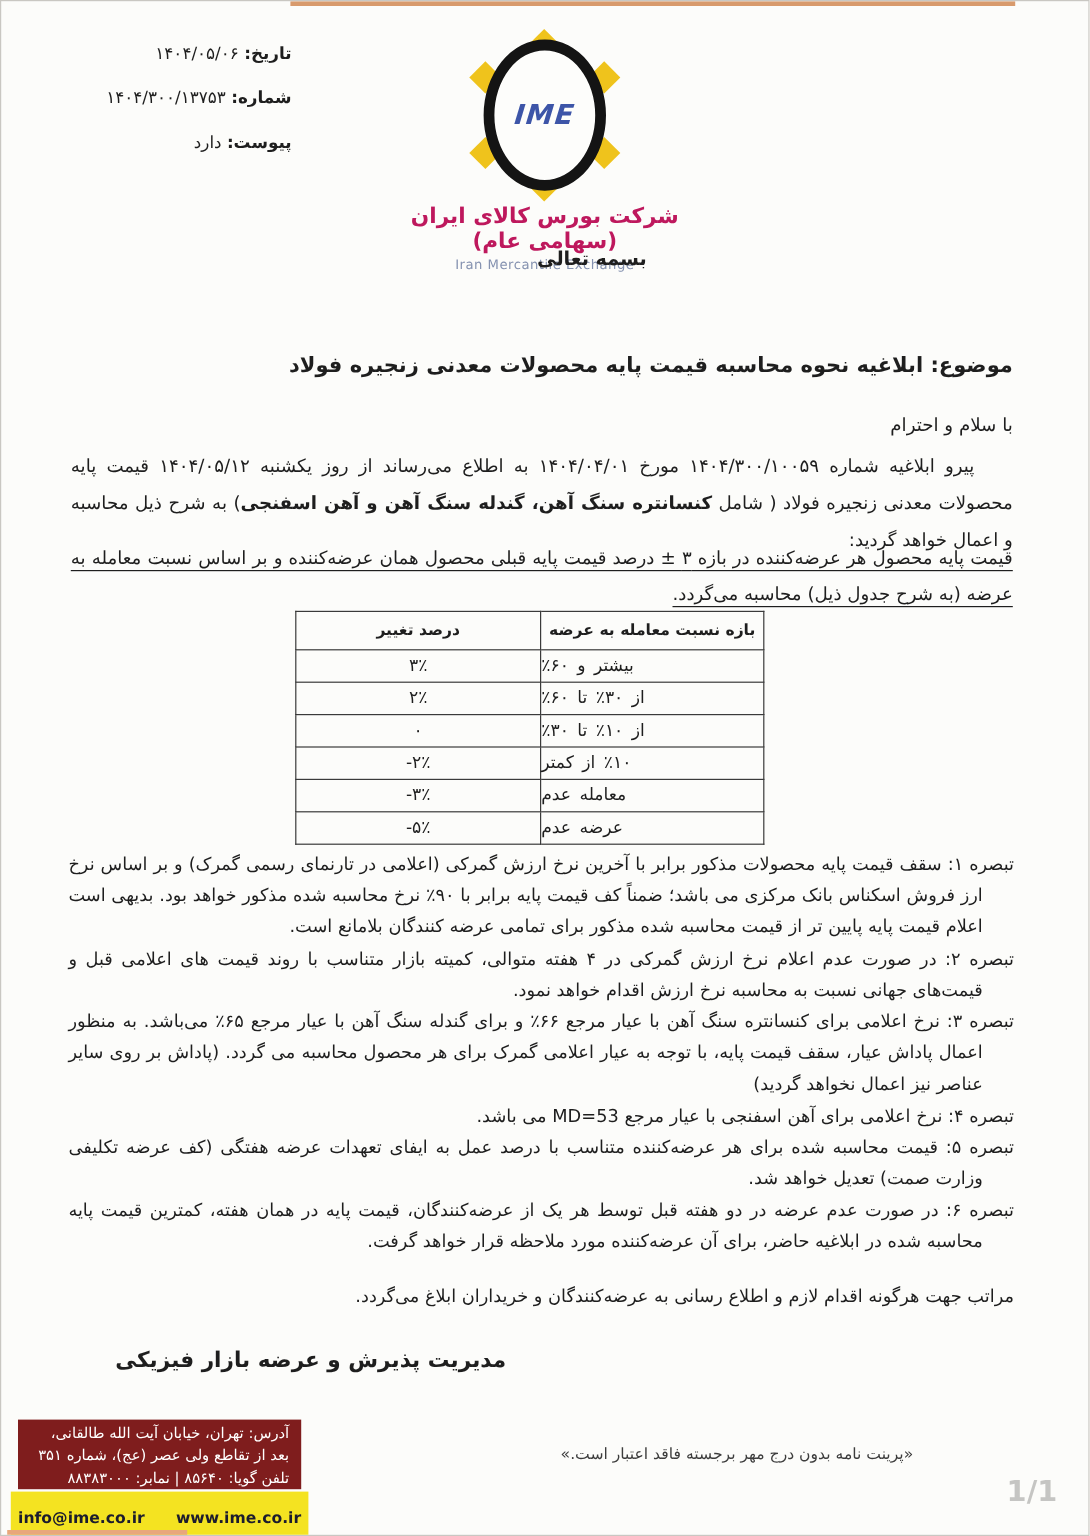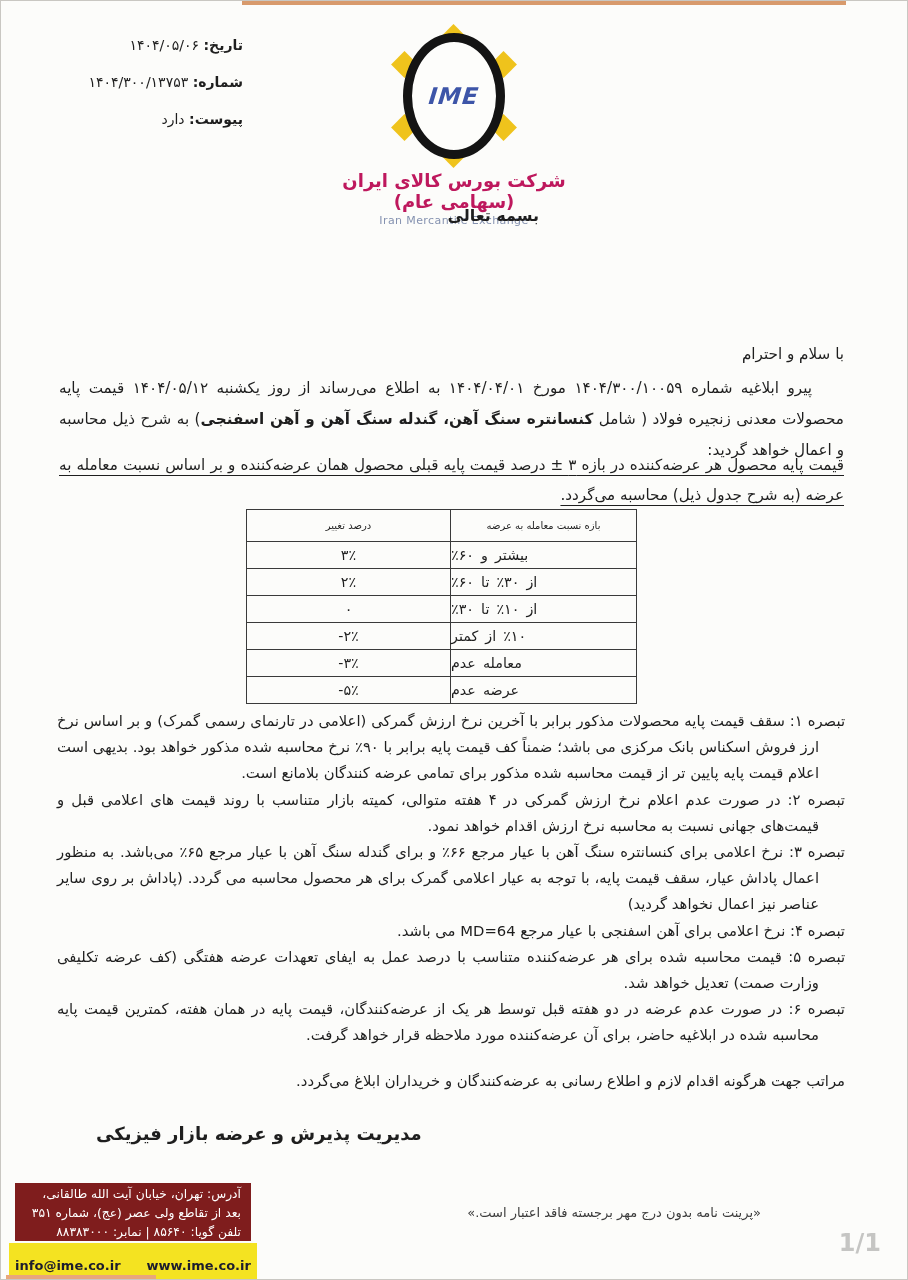--- a/index.html
+++ b/index.html
@@ -36,21 +36,21 @@
   .salutation{position:absolute;top:344px;right:63px;font-size:15.2px;direction:rtl;}
   .intro{position:absolute;top:372px;right:63px;left:58px;direction:rtl;text-align:justify;
          font-size:15.2px;line-height:31px;text-indent:32px;margin:0;}
   .intro b{font-weight:800;}
   .underlined-note{position:absolute;top:449px;right:63px;left:58px;direction:rtl;text-align:justify;
          font-size:15.2px;line-height:30px;margin:0;text-decoration:underline;text-underline-offset:5px;}
 
   
   .rate-table{position:absolute;top:508px;left:245px;width:390px;border-collapse:collapse;table-layout:fixed;}
   .rate-table th,.rate-table td{border:1.8px solid #3a3a3a;text-align:center;vertical-align:middle;padding:0;}
-  .rate-table th{height:31px;font-size:10px;font-weight:400;direction:rtl;}
+  .rate-table th{height:31px;font-size:13px;font-weight:700;direction:rtl;}
   .rate-table td{height:26px;font-size:14.3px;}
   .col-change{width:204px;}
   .col-range{width:186px;}
   .range-wrap{display:flex;direction:ltr;align-items:center;gap:7px;}
   .change-cell{direction:ltr;unicode-bidi:bidi-override;}
 
   
   .notes{position:absolute;top:707px;right:62px;left:56px;direction:rtl;}
   .notes p{margin:0;text-align:justify;font-size:14.8px;line-height:26.2px;
            padding-right:26px;text-indent:-26px;}
@@ -98,20 +98,21 @@
       <div class="diamond d-bottom"></div>
       <div class="ring">
         <div class="ime-text">IME</div>
       </div>
     </div>
     <div class="brand-fa">شرکت بورس کالای ایران (سهامی عام)</div>
     <div class="brand-en">Iran Mercantile Exchange</div>
   </div>
 
   <div class="besmellah">بسمه تعالی</div>
+  <div class="subject">موضوع: ابلاغیه نحوه محاسبه قیمت پایه محصولات معدنی زنجیره فولاد</div>
   <div class="salutation">با سلام و احترام</div>
 
   <p class="intro"><span>پیرو ابلاغیه شماره ۱۴۰۴/۳۰۰/۱۰۰۵۹ مورخ ۱۴۰۴/۰۴/۰۱ به اطلاع می‌رساند از روز یکشنبه ۱۴۰۴/۰۵/۱۲ قیمت پایه محصولات معدنی زنجیره فولاد ( شامل </span><b>کنسانتره سنگ آهن، گندله سنگ آهن و آهن اسفنجی</b><span>) به شرح ذیل محاسبه و اعمال خواهد گردید:</span></p>
 
   <p class="underlined-note">قیمت پایه محصول هر عرضه‌کننده در بازه ۳ ± درصد قیمت پایه قبلی محصول همان عرضه‌کننده و بر اساس نسبت معامله به عرضه (به شرح جدول ذیل) محاسبه می‌گردد.</p>
 
   <table class="rate-table">
     <colgroup>
         <col class="col-change">
         <col class="col-range">
@@ -193,21 +194,21 @@
   </table>
 
   <div class="notes">
 
       <p>تبصره ۱: سقف قیمت پایه محصولات مذکور برابر با آخرین نرخ ارزش گمرکی (اعلامی در تارنمای رسمی گمرک) و بر اساس نرخ ارز فروش اسکناس بانک مرکزی می باشد؛ ضمناً کف قیمت پایه برابر با ۹۰٪ نرخ محاسبه شده مذکور خواهد بود. بدیهی است اعلام قیمت پایه پایین تر از قیمت محاسبه شده مذکور برای تمامی عرضه کنندگان بلامانع است.</p>
 
       <p>تبصره ۲: در صورت عدم اعلام نرخ ارزش گمرکی در ۴ هفته متوالی، کمیته بازار متناسب با روند قیمت های اعلامی قبل و قیمت‌های جهانی نسبت به محاسبه نرخ ارزش اقدام خواهد نمود.</p>
 
       <p>تبصره ۳: نرخ اعلامی برای کنسانتره سنگ آهن با عیار مرجع ۶۶٪ و برای گندله سنگ آهن با عیار مرجع ۶۵٪ می‌باشد. به منظور اعمال پاداش عیار، سقف قیمت پایه، با توجه به عیار اعلامی گمرک برای هر محصول محاسبه می گردد. (پاداش بر روی سایر عناصر نیز اعمال نخواهد گردید)</p>
 
-      <p>تبصره ۴: نرخ اعلامی برای آهن اسفنجی با عیار مرجع MD=64 می باشد.</p>
+      <p>تبصره ۴: نرخ اعلامی برای آهن اسفنجی با عیار مرجع MD=53 می باشد.</p>
 
       <p>تبصره ۵: قیمت محاسبه شده برای هر عرضه‌کننده متناسب با درصد عمل به ایفای تعهدات عرضه هفتگی (کف عرضه تکلیفی وزارت صمت) تعدیل خواهد شد.</p>
 
       <p>تبصره ۶: در صورت عدم عرضه در دو هفته قبل توسط هر یک از عرضه‌کنندگان، قیمت پایه در همان هفته، کمترین قیمت پایه محاسبه شده در ابلاغیه حاضر، برای آن عرضه‌کننده مورد ملاحظه قرار خواهد گرفت.</p>
     </div>
 
   <div class="closing">مراتب جهت هرگونه اقدام لازم و اطلاع رسانی به عرضه‌کنندگان و خریداران ابلاغ می‌گردد.</div>
   <div class="signature">مدیریت پذیرش و عرضه بازار فیزیکی</div>
 
   <div class="addr-box">

